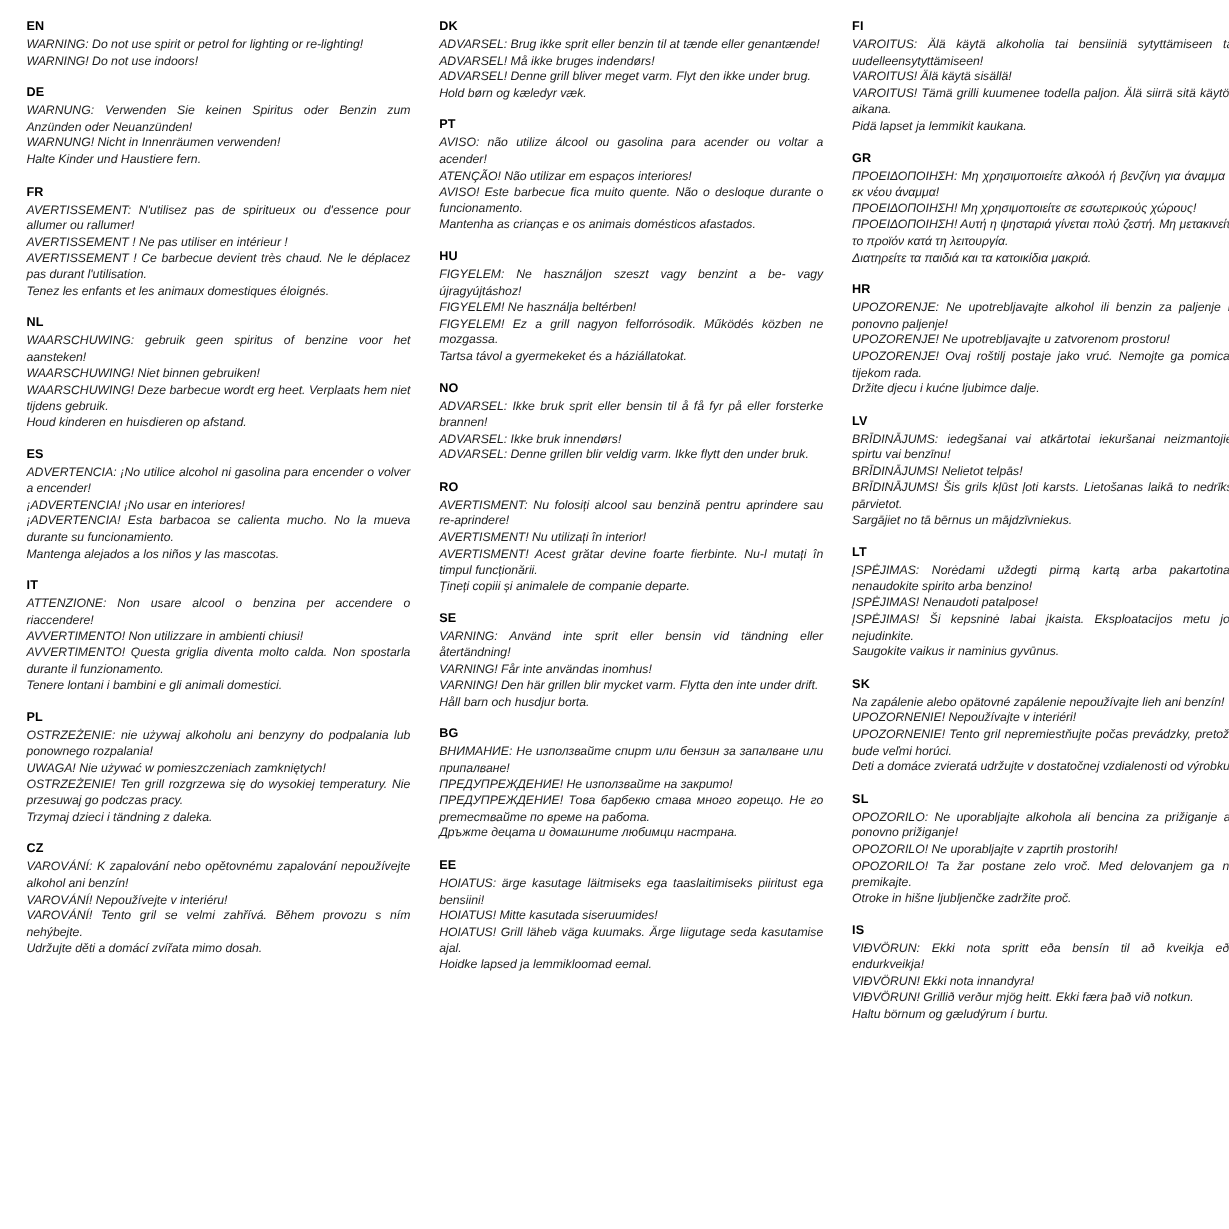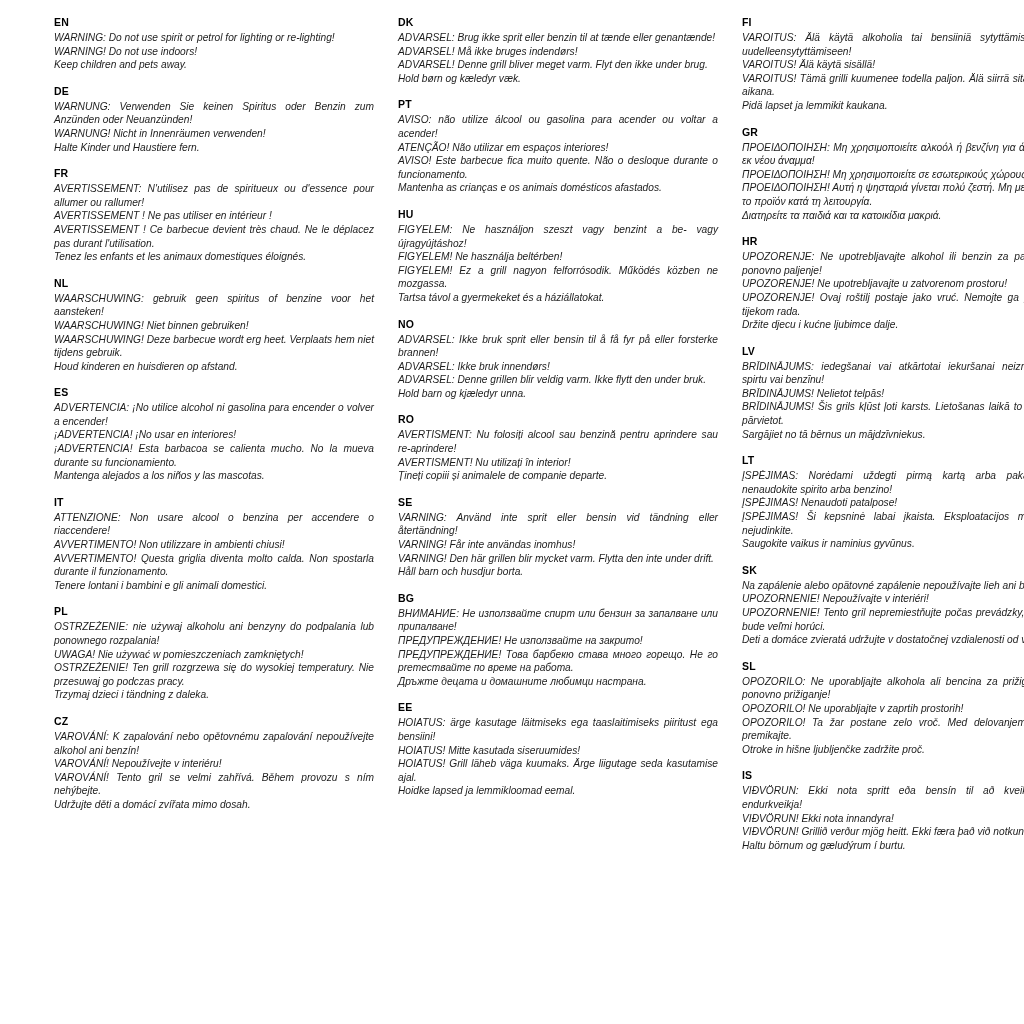--- a/index.html
+++ b/index.html
@@ -18,21 +18,20 @@
     box-sizing: border-box;
     width: 1024px;
     height: 1024px;
     padding: 16px 22px 10px 22px;
   }
   .columns {
     display: flex;
     flex-direction: row;
     gap: 24px;
     align-items: flex-start;
-    margin-left: 32px;
   }
   .column {
     width: 320px;
     flex: 0 0 320px;
   }
   .block {
     margin-bottom: 13px;
   }
   .lang-code {
     font-size: 10.5px;
@@ -60,21 +59,20 @@
 
 <div class="page">
   <div class="columns">
 
     <div class="column">
       <div class="block">
         <div class="lang-code">EN</div>
         <div class="lines">
           <span class="line">WARNING: Do not use spirit or petrol for lighting or re-lighting!</span>
           <span class="line">WARNING! Do not use indoors!</span>
-          <span class="line">Keep children and pets away.</span>
         </div>
       </div>
       <div class="block">
         <div class="lang-code">DE</div>
         <div class="lines">
           <span class="line">WARNUNG: Verwenden Sie keinen Spiritus oder Benzin zum Anzünden oder Neuanzünden!</span>
           <span class="line">WARNUNG! Nicht in Innenräumen verwenden!</span>
           <span class="line">Halte Kinder und Haustiere fern.</span>
         </div>
       </div>
@@ -161,28 +159,28 @@
           <span class="line">FIGYELEM! Ez a grill nagyon felforrósodik. Működés közben ne mozgassa.</span>
           <span class="line">Tartsa távol a gyermekeket és a háziállatokat.</span>
         </div>
       </div>
       <div class="block">
         <div class="lang-code">NO</div>
         <div class="lines">
           <span class="line">ADVARSEL: Ikke bruk sprit eller bensin til å få fyr på eller forsterke brannen!</span>
           <span class="line">ADVARSEL: Ikke bruk innendørs!</span>
           <span class="line">ADVARSEL: Denne grillen blir veldig varm. Ikke flytt den under bruk.</span>
-          <span class="line">Hold barn og kjæledyr unna.</span>
         </div>
       </div>
       <div class="block">
         <div class="lang-code">RO</div>
         <div class="lines">
           <span class="line">AVERTISMENT: Nu folosiți alcool sau benzină pentru aprindere sau re-aprindere!</span>
           <span class="line">AVERTISMENT! Nu utilizați în interior!</span>
+          <span class="line">AVERTISMENT! Acest grătar devine foarte fierbinte. Nu-l mutați în timpul funcționării.</span>
           <span class="line">Țineți copiii și animalele de companie departe.</span>
         </div>
       </div>
       <div class="block">
         <div class="lang-code">SE</div>
         <div class="lines">
           <span class="line">VARNING: Använd inte sprit eller bensin vid tändning eller återtändning!</span>
           <span class="line">VARNING! Får inte användas inomhus!</span>
           <span class="line">VARNING! Den här grillen blir mycket varm. Flytta den inte under drift.</span>
           <span class="line">Håll barn och husdjur borta.</span>

